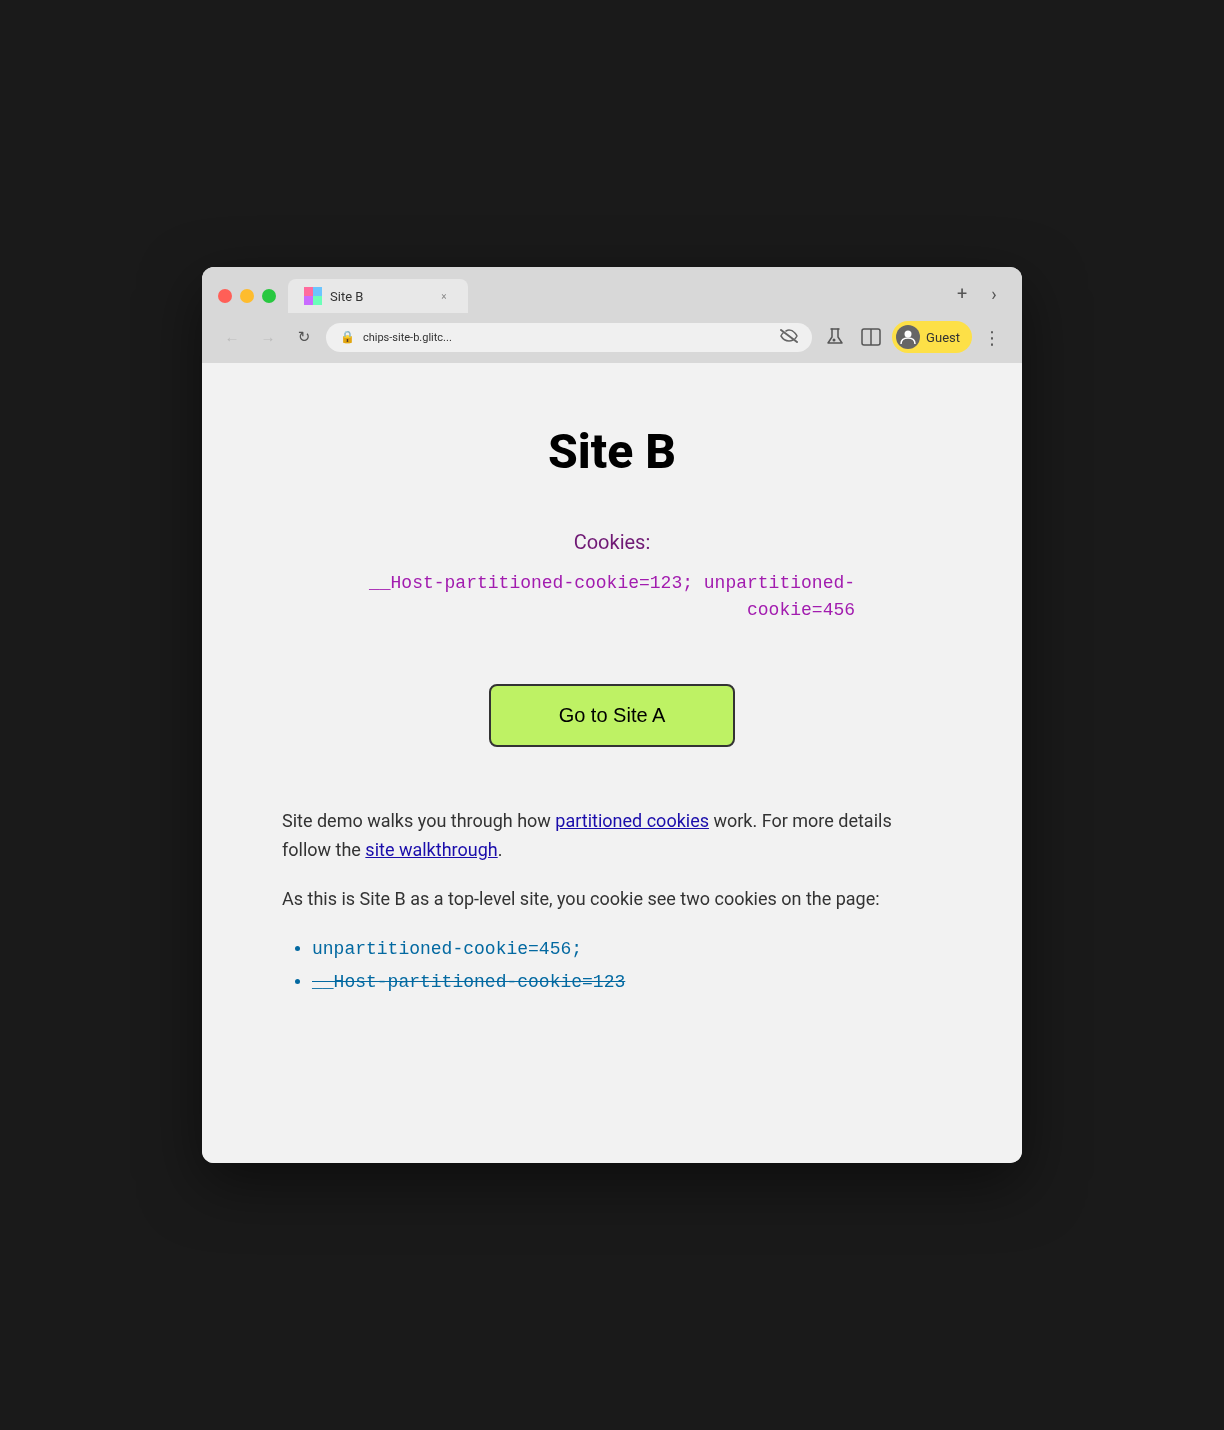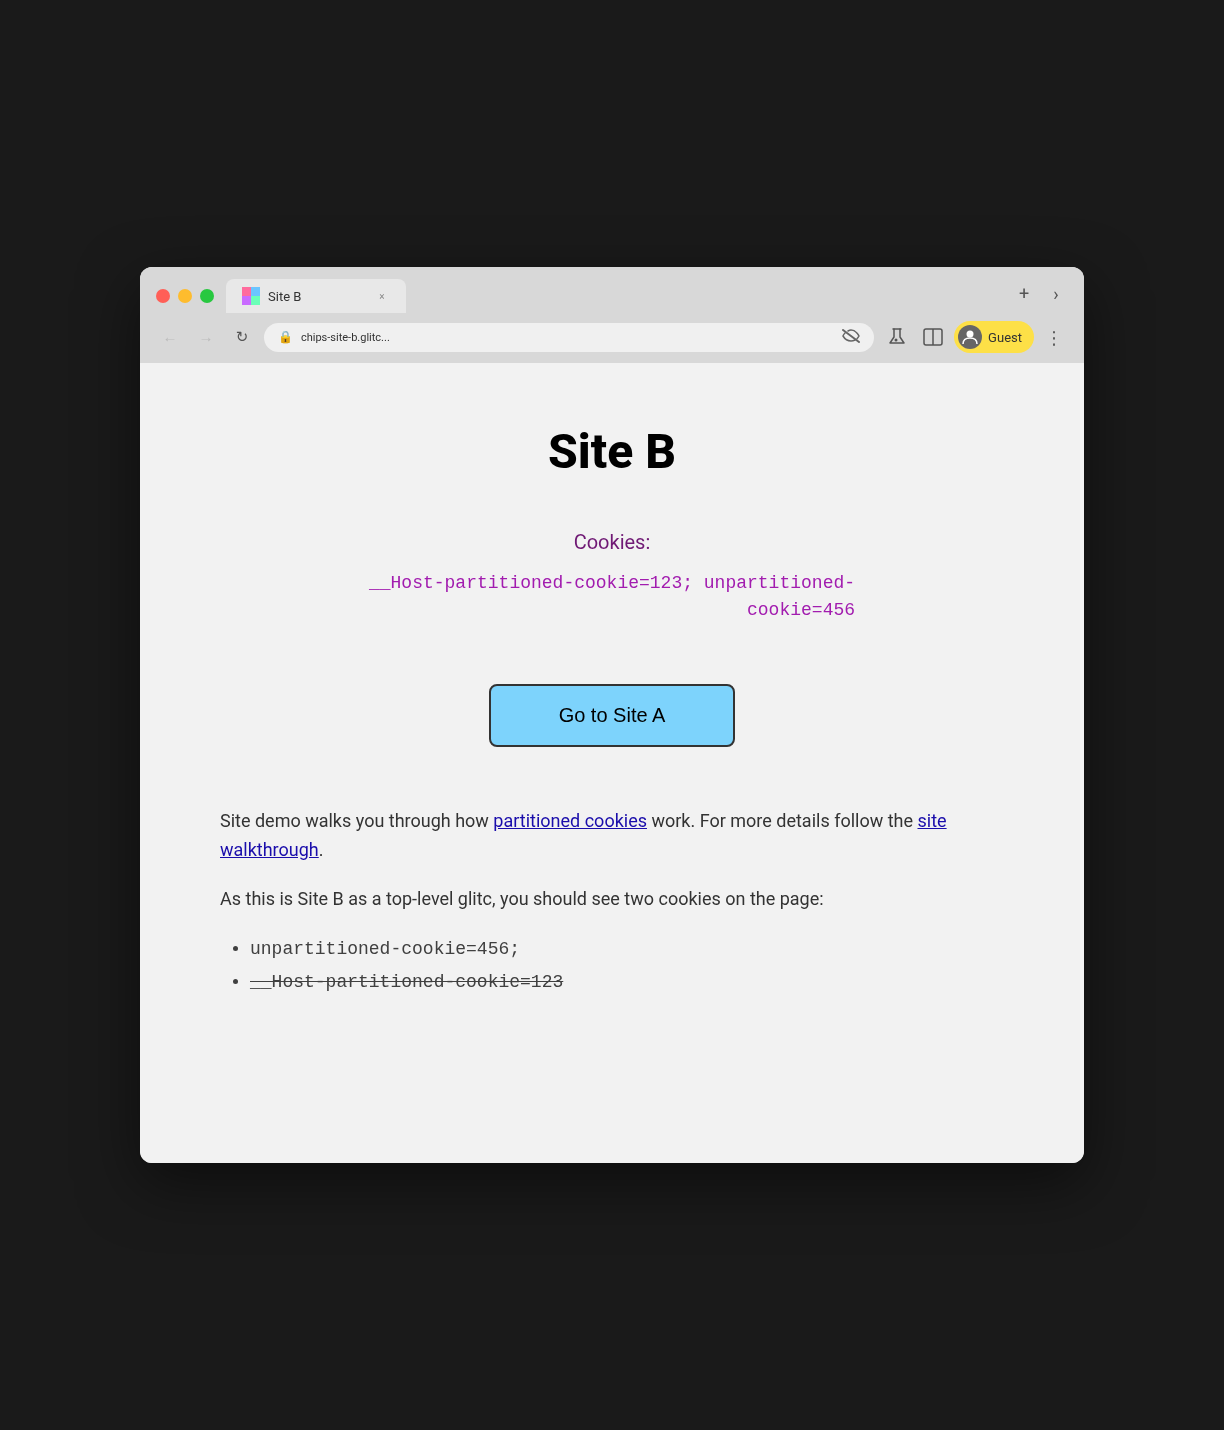--- a/index.html
+++ b/index.html
@@ -7,21 +7,21 @@
     body {
       background: #1a1a1a;
       display: flex;
       justify-content: center;
       align-items: center;
       min-height: 100vh;
       font-family: -apple-system, BlinkMacSystemFont, 'Segoe UI', Roboto, sans-serif;
     }
 
     .browser-window {
-      width: 944px;
+      width: 820px;
       background: #e8e8e8;
       border-radius: 12px;
       overflow: hidden;
       box-shadow: 0 20px 60px rgba(0,0,0,0.5);
     }
 
     
     .title-bar {
       background: #d8d8d8;
       padding: 12px 16px 0;
@@ -251,21 +251,21 @@
       margin-bottom: 30px;
       line-height: 1.5;
     }
 
     .go-to-site-btn {
       display: block;
       margin: 0 auto 60px;
       padding: 18px 68px;
       font-size: 20px;
       font-weight: 400;
-      background: #7dd3fc;
+      background: #bef264;
       border: 2px solid #333;
       border-radius: 8px;
       cursor: pointer;
       color: #000;
       width: fit-content;
     }
 
     .description {
       font-size: 18px;
       color: #333;
@@ -278,21 +278,21 @@
       text-decoration: underline;
     }
 
     .description-list {
       margin-left: 30px;
       margin-top: 10px;
     }
 
     .description-list li {
       font-size: 18px;
-      color: #404040;
+      color: #0369a1;
       font-family: 'Courier New', Courier, monospace;
       line-height: 1.8;
       list-style-type: disc;
     }
 
     .list-item-strikethrough {
       text-decoration: line-through;
     }
   </style>
 </head>
@@ -385,21 +385,21 @@
       <pre class="cookie-value">__Host-partitioned-cookie=123; unpartitioned-
 cookie=456</pre>
     </div>
 
     <button class="go-to-site-btn">Go to Site A</button>
 
     <p class="description">
       <span>Site demo walks you through how </span><a href="#">partitioned cookies</a><span> work. For more details follow the </span><a href="#">site walkthrough</a><span>.</span>
     </p>
 
-    <p class="description">As this is Site B as a top-level glitc, you should see two cookies on the page:</p>
+    <p class="description">As this is Site B as a top-level site, you cookie see two cookies on the page:</p>
 
     <ul class="description-list">
       <li class="list-item">
         <span>unpartitioned-cookie=456;</span>
       </li>
       <li class="list-item">
         <span class="list-item-strikethrough">__Host-partitioned-cookie=123</span>
       </li>
     </ul>
 

